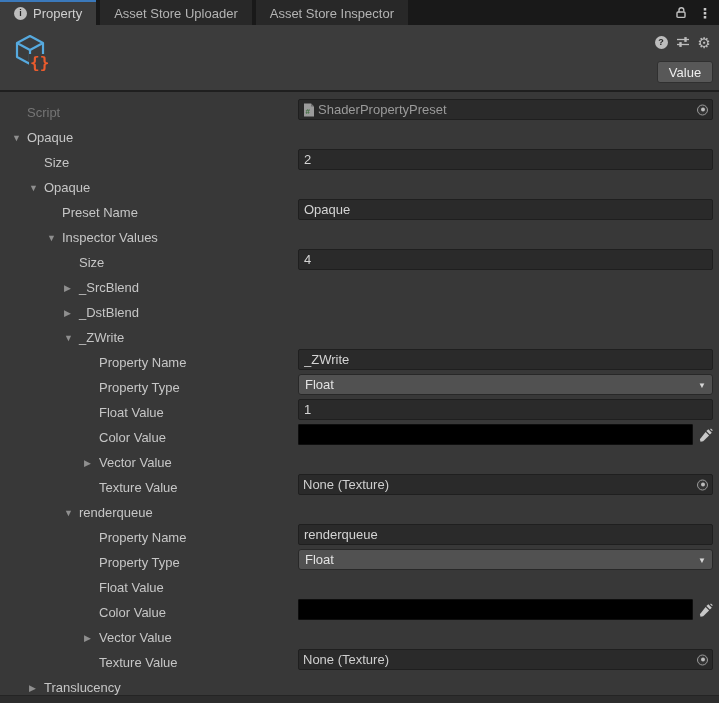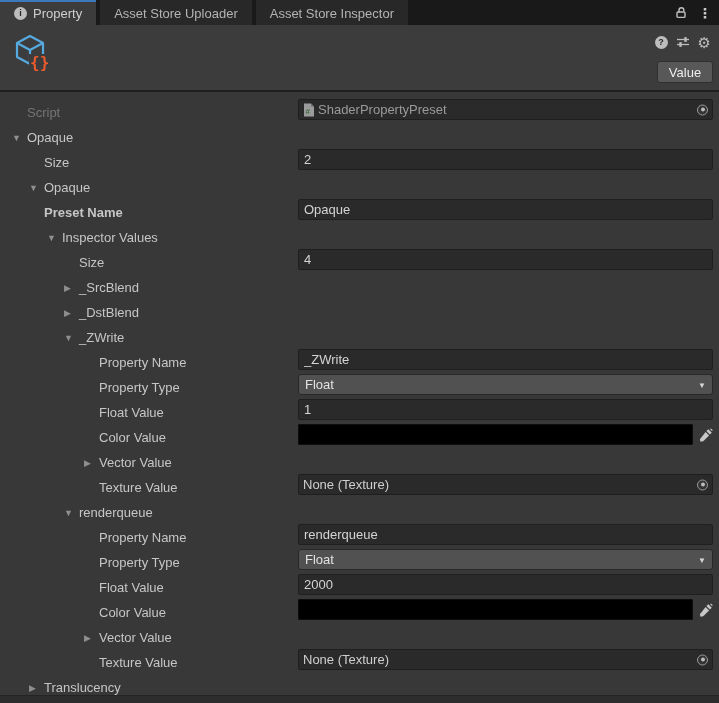--- a/index.html
+++ b/index.html
@@ -159,21 +159,21 @@
         <div class="field-cell"><input type="text" class="tfield" value="2" style=""></div>
       </div>
       <div class="row">
         <div class="label-cell" style="padding-left: 44px;">
           <span class="arrow">▼</span>
           <span class="lbl">Opaque</span>
         </div>
         <div class="field-cell"></div>
       </div>
       <div class="row">
-        <div class="label-cell" style="padding-left: 44px; font-weight: bold;">
+        <div class="label-cell" style="padding-left: 62px;">
           <span class="lbl">Preset Name</span>
         </div>
         <div class="field-cell"><input type="text" class="tfield" value="Opaque" style=""></div>
       </div>
       <div class="row">
         <div class="label-cell" style="padding-left: 62px;">
           <span class="arrow">▼</span>
           <span class="lbl">Inspector Values</span>
         </div>
         <div class="field-cell"></div>
@@ -286,21 +286,20 @@
           <div class="dropdown">
             <span>Float</span>
             <span class="dd-arrow">▼</span>
           </div>
         </div>
       </div>
       <div class="row">
         <div class="label-cell" style="padding-left: 99px;">
           <span class="lbl">Float Value</span>
         </div>
-        <div class="field-cell"><input type="text" class="tfield" value="2000" style=""></div>
       </div>
       <div class="row">
         <div class="label-cell" style="padding-left: 99px;">
           <span class="lbl">Color Value</span>
         </div>
         <div class="field-cell">
           <div class="colorfield">
             <div class="swatch" style="background: rgb(0, 0, 0);"></div>
             <span class="eyedrop">
               <svg width="14" height="14" viewBox="0 0 14 14">

